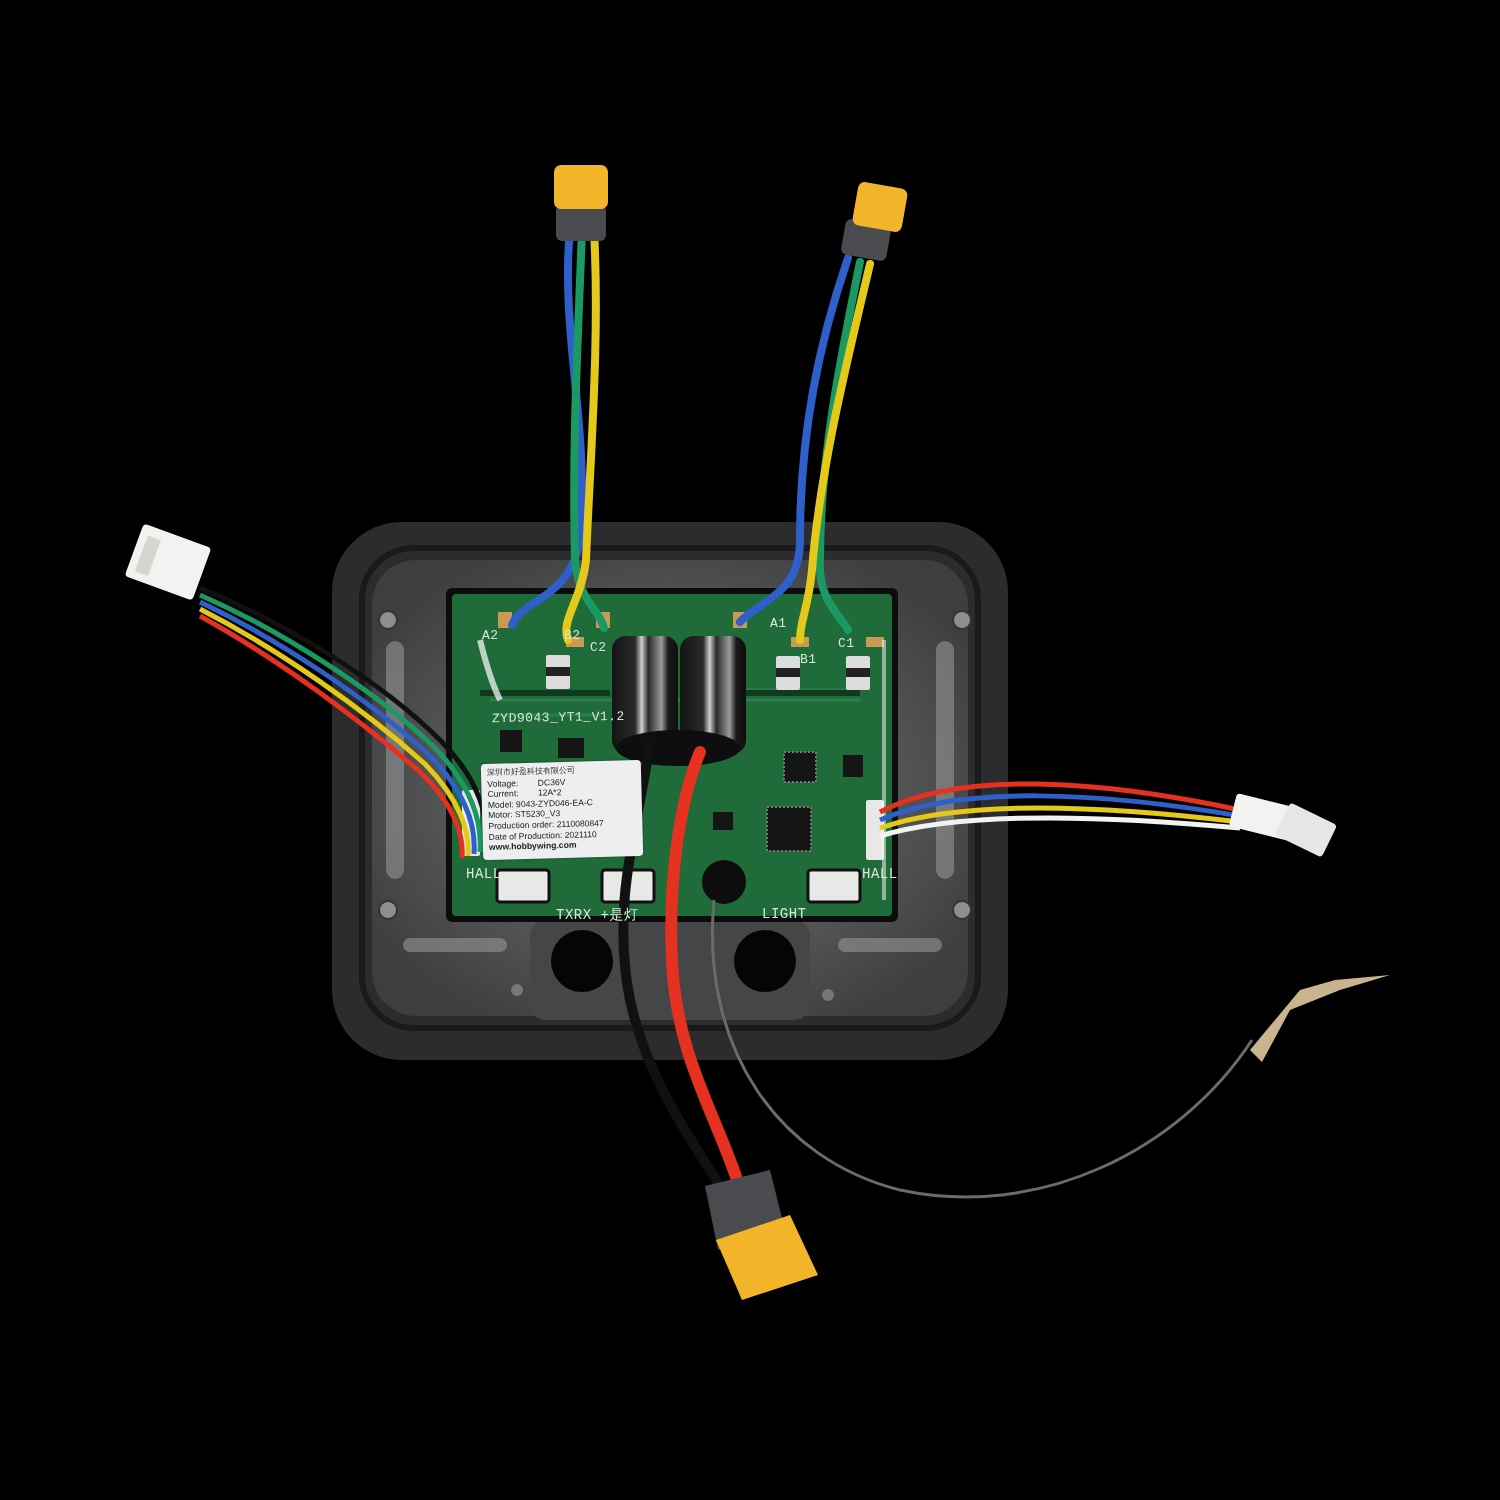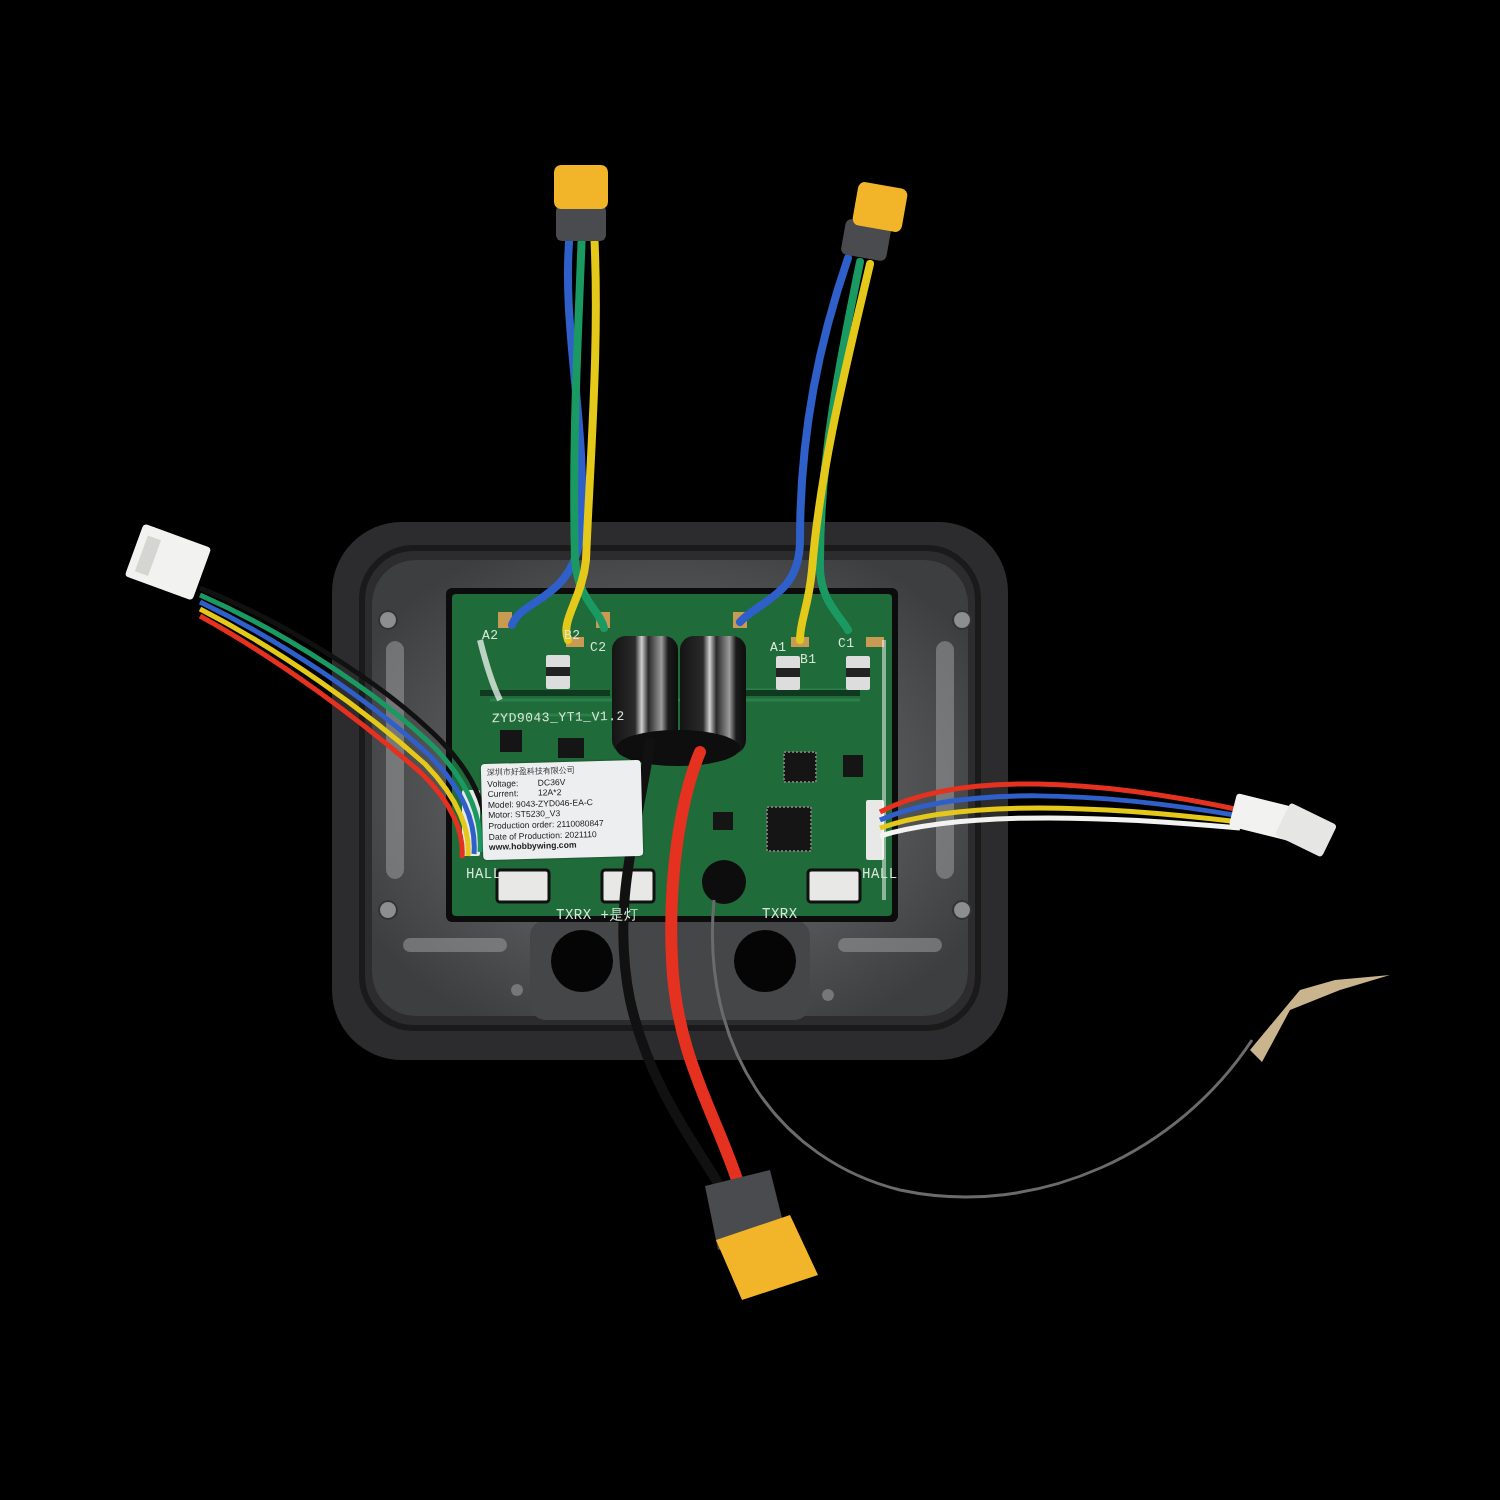--- a/index.html
+++ b/index.html
@@ -162,26 +162,26 @@
   <g>
     <path d="M714 900 C700 1050 780 1160 900 1190 C1040 1220 1180 1150 1252 1040" stroke="#6b6b6b" stroke-width="3" fill="none"></path>
     <path d="M1250 1050 L1300 990 L1335 980 L1390 975 L1340 990 L1290 1010 L1262 1062 Z" fill="#c9b48e"></path>
   </g>
 </svg>
 
 <div class="silk" style="left:492px;top:710px;transform:rotate(-1deg);">ZYD9043_YT1_V1.2</div>
 <div class="silk" style="left:482px;top:628px;">A2</div>
 <div class="silk" style="left:564px;top:628px;">B2</div>
 <div class="silk" style="left:590px;top:640px;">C2</div>
-<div class="silk" style="left:745px;top:640px;padding-left:25px;">A1</div>
+<div class="silk" style="left:745px;top:616px;padding-left:25px;">A1</div>
 <div class="silk" style="left:800px;top:652px;">B1</div>
 <div class="silk" style="left:838px;top:636px;">C1</div>
 <div class="silk small" style="left:466px;top:866px;">HALL</div>
 <div class="silk small" style="left:556px;top:906px;">TXRX +是灯</div>
-<div class="silk small" style="left:762px;top:906px;">TXRX</div>
+<div class="silk small" style="left:762px;top:906px;">LIGHT</div>
 <div class="silk small" style="left:862px;top:866px;">HALL</div>
 
 <div class="label-sticker">
   <div class="cn">深圳市好盈科技有限公司</div>
   <div><span class="k">Voltage:</span> <span>DC36V</span></div>
   <div><span class="k">Current:</span> <span>12A*2</span></div>
   <div><span>Model:</span> <span>9043-ZYD046-EA-C</span></div>
   <div><span>Motor:</span> <span>ST5230_V3</span></div>
   <div><span>Production order:</span> <span>2110080847</span></div>
   <div><span>Date of Production:</span> <span>2021110</span></div>

